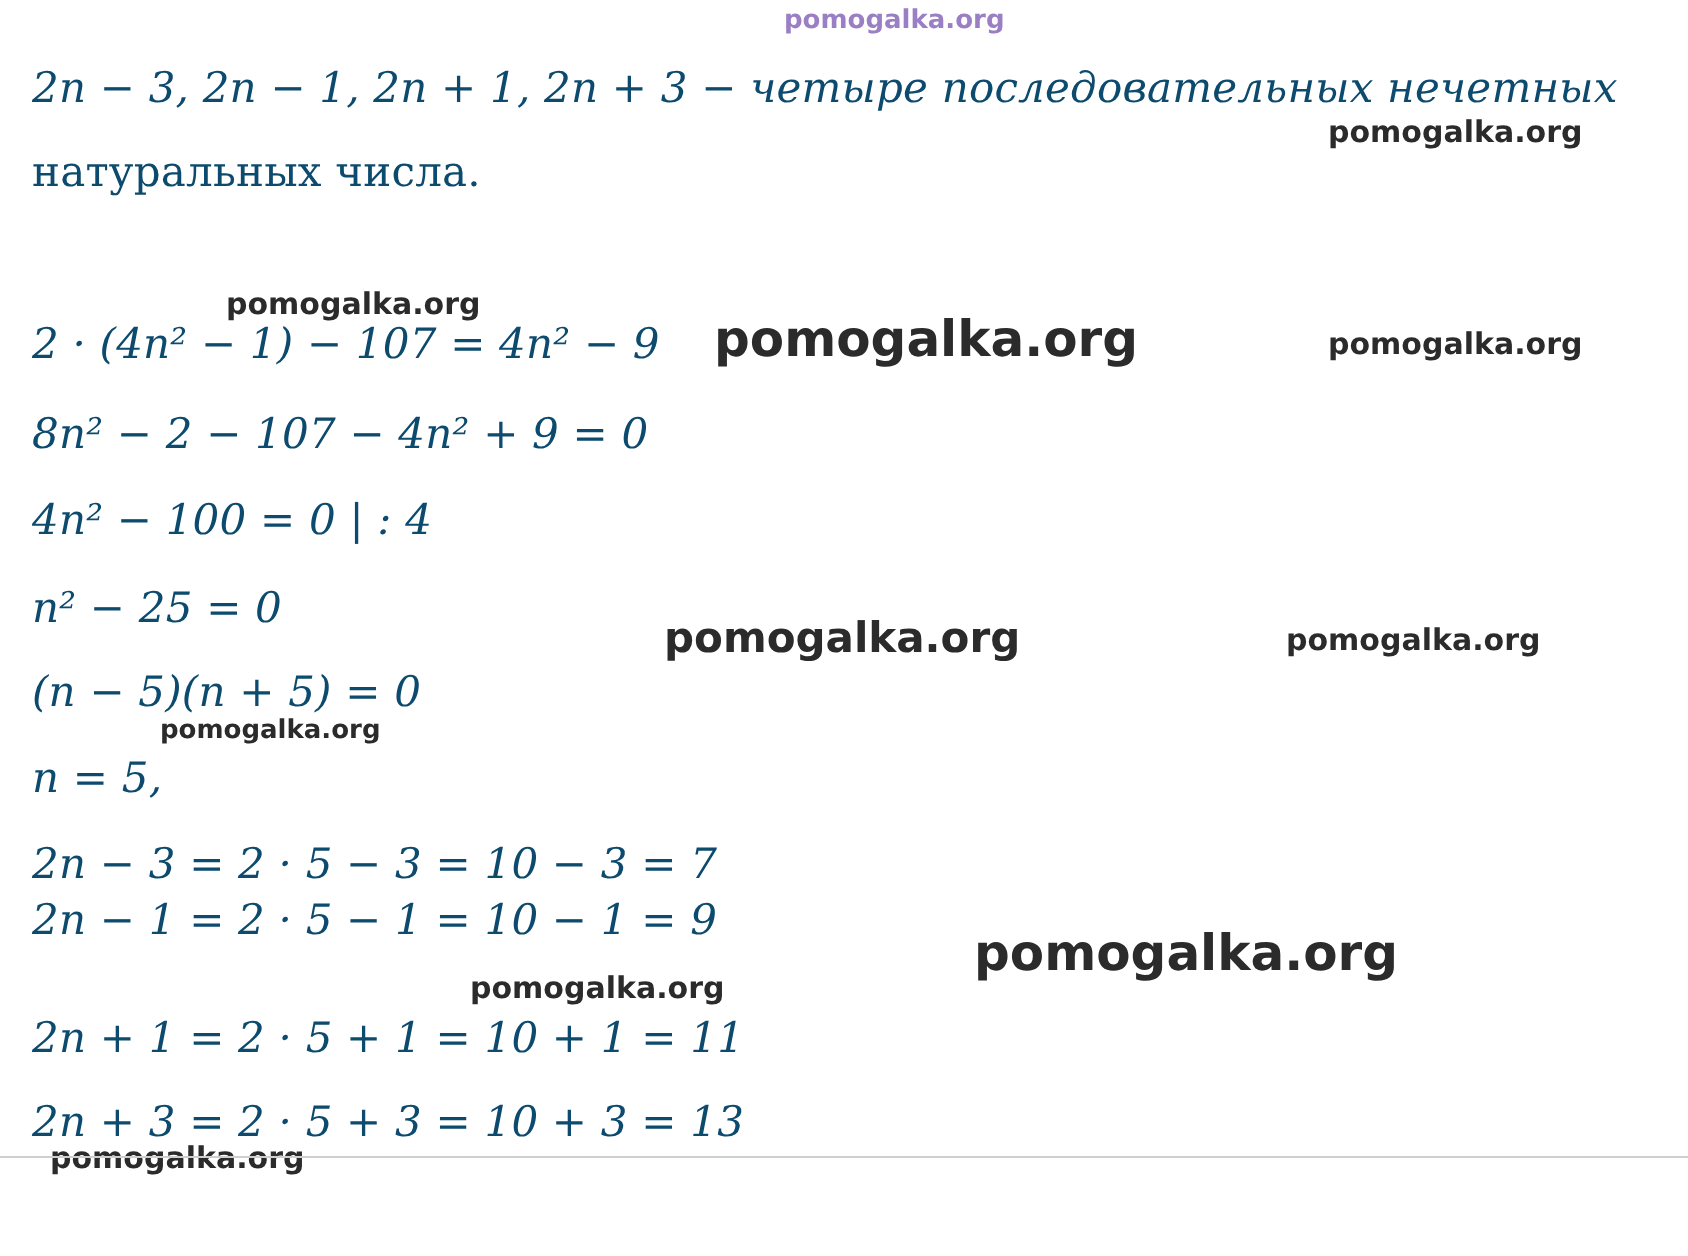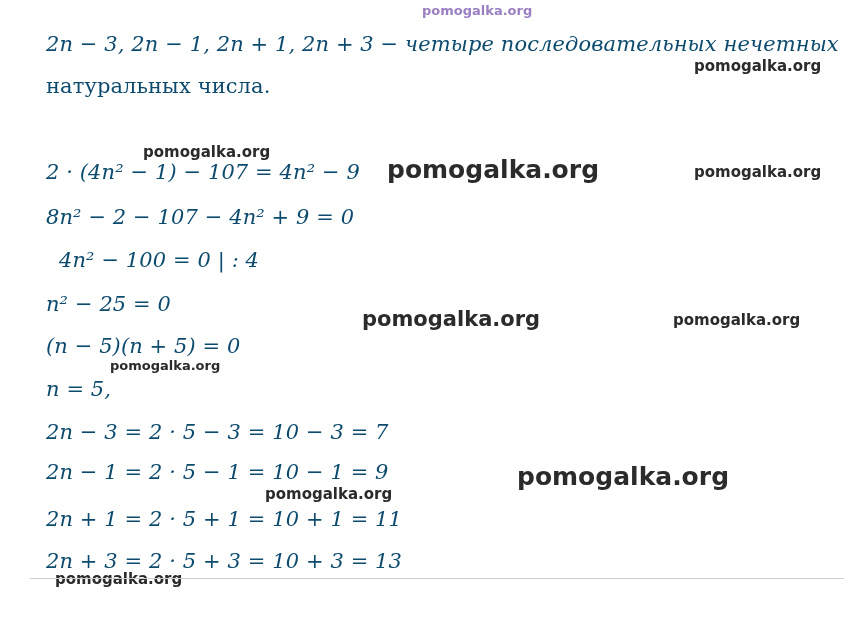--- a/index.html
+++ b/index.html
@@ -16,21 +16,20 @@
     position: relative;
   }
 
   #solution {
     position: absolute;
     left: 0;
     top: 0;
     width: 712px;
     height: 628px;
     padding: 0;
-    margin-left: 30px;
   }
 
   .line {
     position: absolute;
     white-space: nowrap;
     font-family: "DejaVu Serif", serif;
     font-size: 21px;
     color: #0c4a6e;
     letter-spacing: 0.1px;
   }
@@ -82,25 +81,25 @@
   <div class="wm wm-m wm-dark" style="left:643px; top:311px;">pomogalka.org</div>
   <div class="wm wm-s wm-dark" style="left:80px;  top:358px;">pomogalka.org</div>
   <div class="wm wm-xl wm-dark" style="left:487px; top:462px;">pomogalka.org</div>
   <div class="wm wm-m wm-dark" style="left:235px; top:485px;">pomogalka.org</div>
   <div class="wm wm-m wm-dark" style="left:25px;  top:570px;">pomogalka.org</div>
 
   <div class="line math" style="left:16px; top:32px;">2n − 3, 2n − 1, 2n + 1, 2n + 3 − четыре последовательных нечетных</div>
   <div class="line" style="left:16px; top:74px;">натуральных числа.</div>
   <div class="line math" style="left:16px; top:160px;">2 · (4n² − 1) − 107 = 4n² − 9</div>
   <div class="line math" style="left:16px; top:205px;">8n² − 2 − 107 − 4n² + 9 = 0</div>
-  <div class="line math" style="left:29px; top:248px;text-align:right;">4n² − 100 = 0  | : 4</div>
+  <div class="line math" style="left:16px; top:248px;text-align:right;">4n² − 100 = 0  | : 4</div>
   <div class="line math" style="left:16px; top:292px;">n² − 25 = 0</div>
   <div class="line math" style="left:16px; top:334px;">(n − 5)(n + 5) = 0</div>
   <div class="line math" style="left:16px; top:377px;">n = 5,</div>
   <div class="line math" style="left:16px; top:420px;text-align:right;">2n − 3 = 2 · 5 − 3 = 10 − 3 = 7</div>
-  <div class="line math" style="left:16px; top:460px;">2n − 1 = 2 · 5 − 1 = 10 − 1 = 9</div>
+  <div class="line math" style="left:16px; top:448px;">2n − 1 = 2 · 5 − 1 = 10 − 1 = 9</div>
   <div class="line math" style="left:16px; top:507px;">2n + 1 = 2 · 5 + 1 = 10 + 1 = 11</div>
   <div class="line math" style="left:16px; top:549px;text-align:right;">2n + 3 = 2 · 5 + 3 = 10 + 3 = 13</div>
 
   <div class="bottom-rule"></div>
 
 
 </div>
 
 </body></html>

